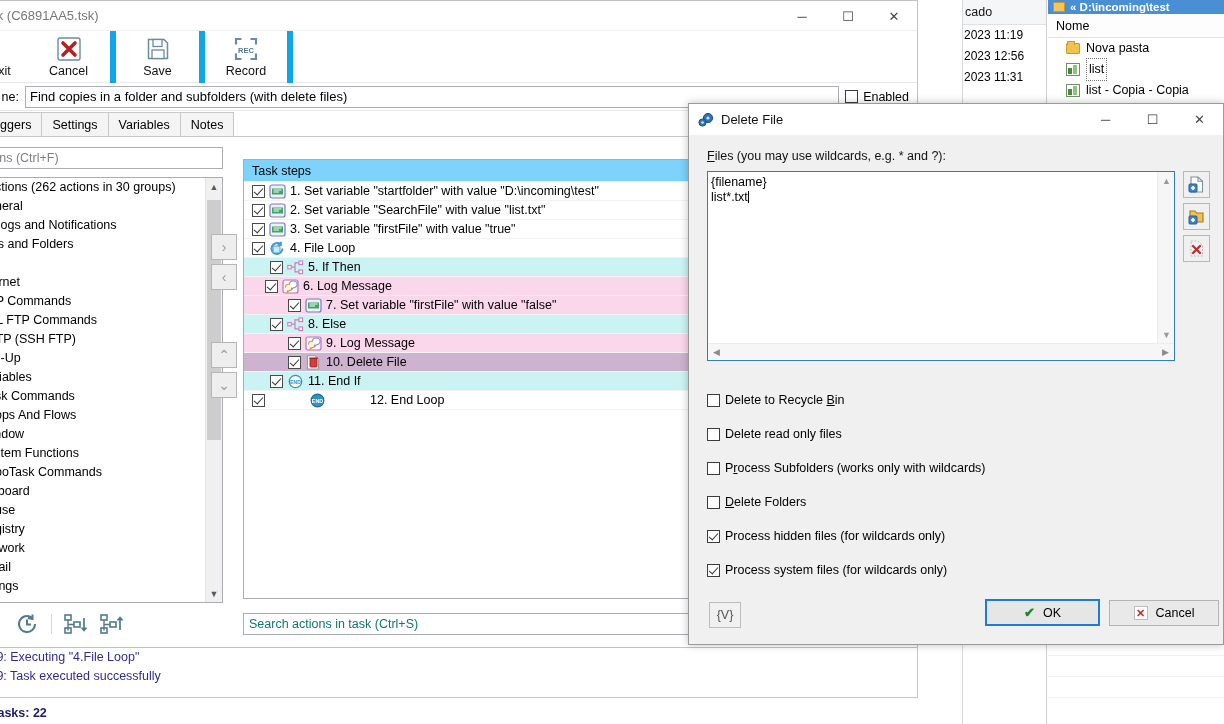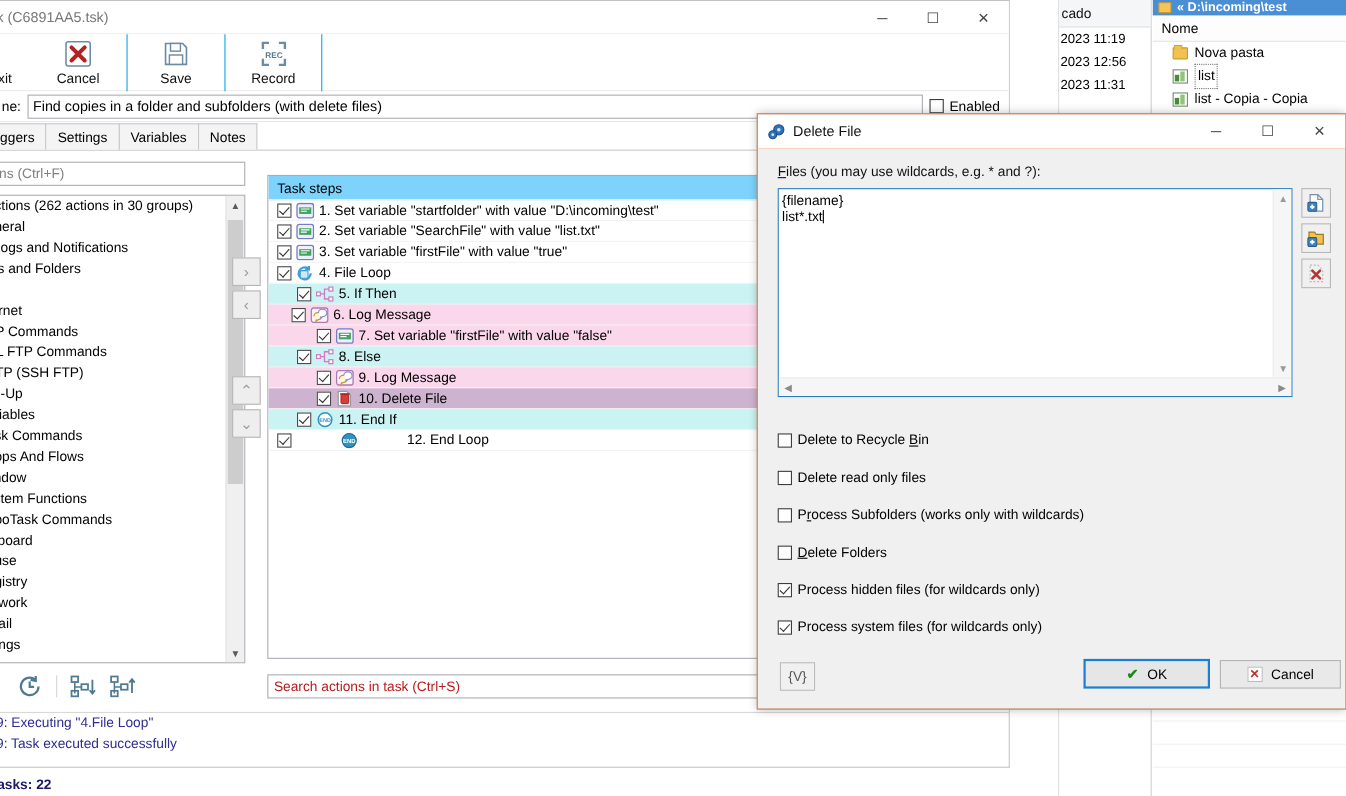--- a/index.html
+++ b/index.html
@@ -106,21 +106,21 @@
   .toolbar {
     height: 52px; background: #fff;
     display: flex; align-items: center;
     border-bottom: 1px solid #e8e8e8;
     padding-left: 0px;
   }
   .tb-item {
     width: 89px; height: 52px;
     display: flex; flex-direction: column; align-items: center; justify-content: center;
     gap: 1px;
-    border-right: 1px solid #0ea5e9;
+    border-right: 6px solid #0ea5e9;
     font-size: 12.5px; color: #111;
   }
   .tb-ic { height: 27px; display:flex; align-items:center; justify-content:center; }
 
   .namerow {
     height: 28px; display: flex; align-items: center; gap: 6px;
     padding: 0 8px 0 0; background: #fff;
     border-bottom: 1px solid #e8e8e8;
   }
   .namerow .lbl { font-size: 12.5px; width: 44px; text-align: right; }
@@ -229,21 +229,21 @@
   }
   .step-ic { width: 17px; height: 15px; flex:0 0 17px; margin-right: 4px; position: relative; }
   .r-cyan { background: #ccf3f3; }
   .r-pink { background: #fbd7ec; }
   .r-sel  { background: #cdb3cf; }
 
   .search-task {
     position: absolute; left: 268px; right: 8px; bottom: 12px; height: 22px;
     border: 1px solid #abadb3; background: #fff;
     display: flex; align-items: center; padding: 0 5px;
-    font-size: 12.5px; color: #b91c1c;
+    font-size: 12.5px; color: #0f766e;
   }
 
   
   .logpane {
     position: absolute; left: -26px; top: 648px; width: 944px; height: 50px;
     background: #fff; border: 1px solid #c8c8c8; border-top: none;
     overflow: hidden;
   }
   .log-line {
     height: 19px; line-height: 19px; padding-left: 4px;
@@ -253,21 +253,21 @@
   .taskcount {
     position: absolute; left: -26px; top: 702px; width: 944px; height: 22px;
     line-height: 22px; padding-left: 4px;
     font-size: 12.5px; font-weight: bold; color: #1b1b6e;
     background: #fff;
   }
 
   
   .dialog {
     position: absolute; left: 688px; top: 103px; width: 536px; height: 542px;
-    background: #f97316;
+    background: #be185d;
     border: 1px solid #9a9a9a;
     box-shadow: 0 0 8px rgba(0,0,0,0.25);
   }
   .dlg-title {
     height: 31px; background: #ffffff;
     display: flex; align-items: center; padding-left: 8px;
     font-size: 13px; color: #111; position: relative;
   }
   .dlg-ic { width: 17px; height: 16px; margin-right: 7px; position: relative; }
   .dlg-wc { position: absolute; right: 0; top: 0; display: flex; height: 31px; }

